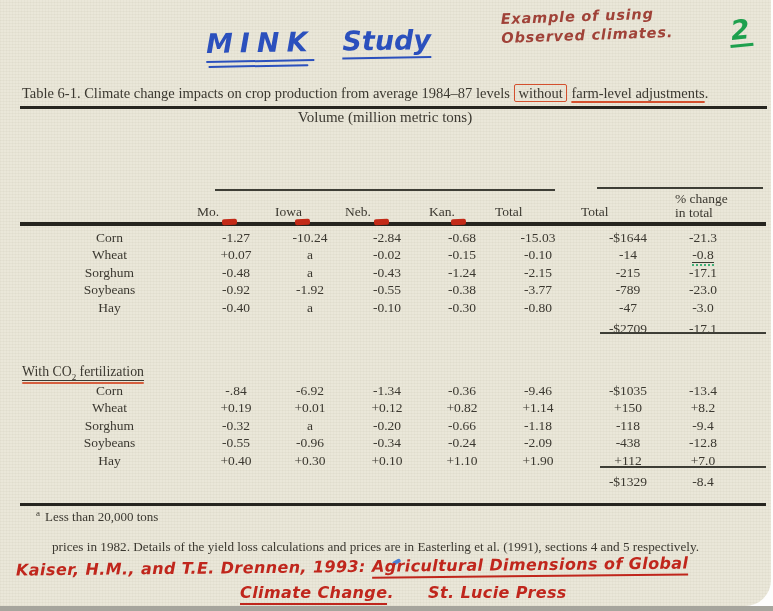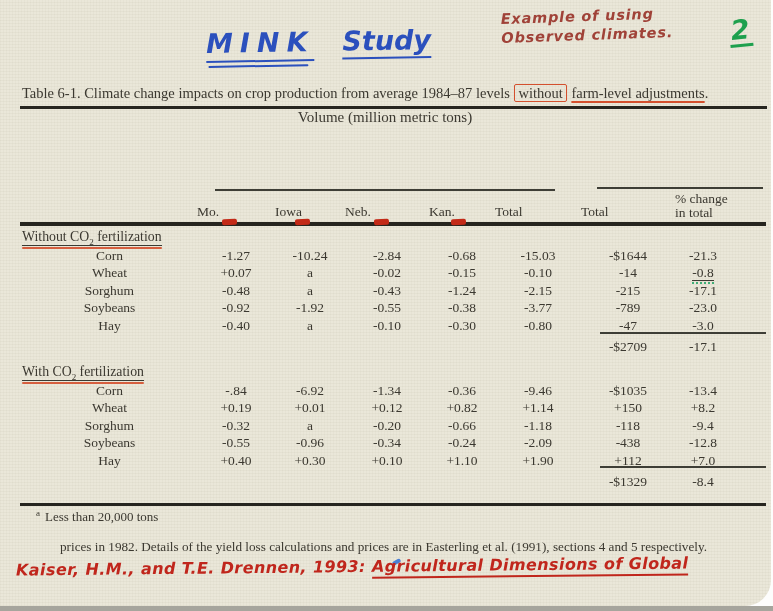--- a/index.html
+++ b/index.html
@@ -77,21 +77,21 @@
   .subtotal{margin-top:4px;}
   sub{font-size:9px;}
   .pct-underline{border-bottom:2px dotted var(--green-underline,#3fae76);padding-bottom:2px;}
   .pct-underline-inner{border-bottom:1.5px solid #3b3b33;}
 
   
   #footnote{left:36px;top:508px;font-size:13px;}
   #footnote sup{font-size:9px;margin-right:5px;}
   .note-line{font-size:13.2px;white-space:nowrap;}
   #note-1{left:36px;top:524px;}
-  #note-2{left:60px;top:539px;}
+  #note-2{left:52px;top:539px;}
 </style>
 </head>
 <body>
 
 <div class="canvas">
   <div class="paper"></div>
   <div class="edge-bottom"></div>
 
   <div class="abs hw-blue" id="hw-title">
     <span class="w1">MINK</span><span class="w2">Study</span>
@@ -128,23 +128,20 @@
       <div>in total</div>
     </div>
   </div>
 
   <div class="tick" style="left:222px;top:219px;"></div>
   <div class="tick" style="left:295px;top:219px;"></div>
   <div class="tick" style="left:374px;top:219px;"></div>
   <div class="tick" style="left:451px;top:219px;"></div>
 
   <div class="section" id="section-1">
-    <div class="section-header">
-      <span class="section-underline"><span>Without CO</span><sub>2</sub><span> fertilization</span></span>
-    </div>
     <div>
         <div class="tgrid trow">
           <div class="tcell label">Corn</div>
           <div class="tcell">-1.27</div>
           <div class="tcell">-10.24</div>
           <div class="tcell">-2.84</div>
           <div class="tcell">-0.68</div>
           <div class="tcell">-15.03</div>
           <div class="tcell">-$1644</div>
           <div class="tcell">-21.3</div>
@@ -262,13 +259,16 @@
 
   <div class="abs" id="footnote">
     <sup>a</sup><span>Less than 20,000 tons</span>
   </div>
   <div class="abs note-line" id="note-2">prices in 1982.  Details of the yield loss calculations and prices are in Easterling et al. (1991), sections 4 and 5 respectively.</div>
 
   <div class="blue-ink-mark"></div>
   <div class="abs hw-red" id="citation-1">
     <span>Kaiser, H.M., and T.E. Drennen, 1993: </span><span class="underline-red">Agricultural Dimensions of Global</span>
   </div>
+  <div class="abs hw-red" id="citation-2">
+    <span class="underline-red">Climate Change</span><span>.</span><span style="margin-left:34px;">St. Lucie Press</span>
+  </div>
 </div>
 
 </body></html>

